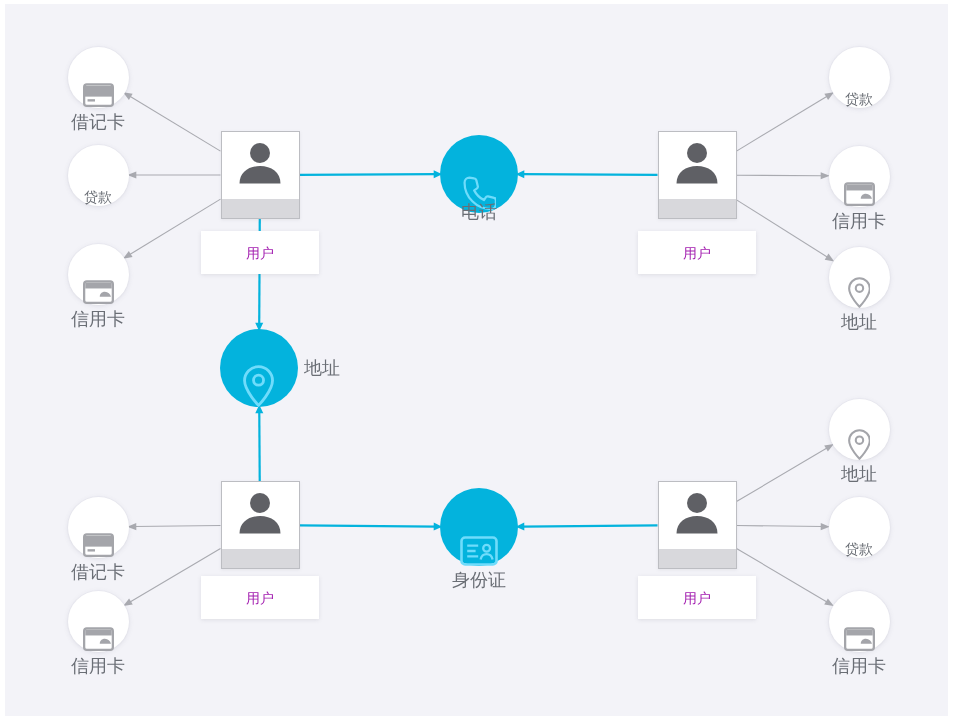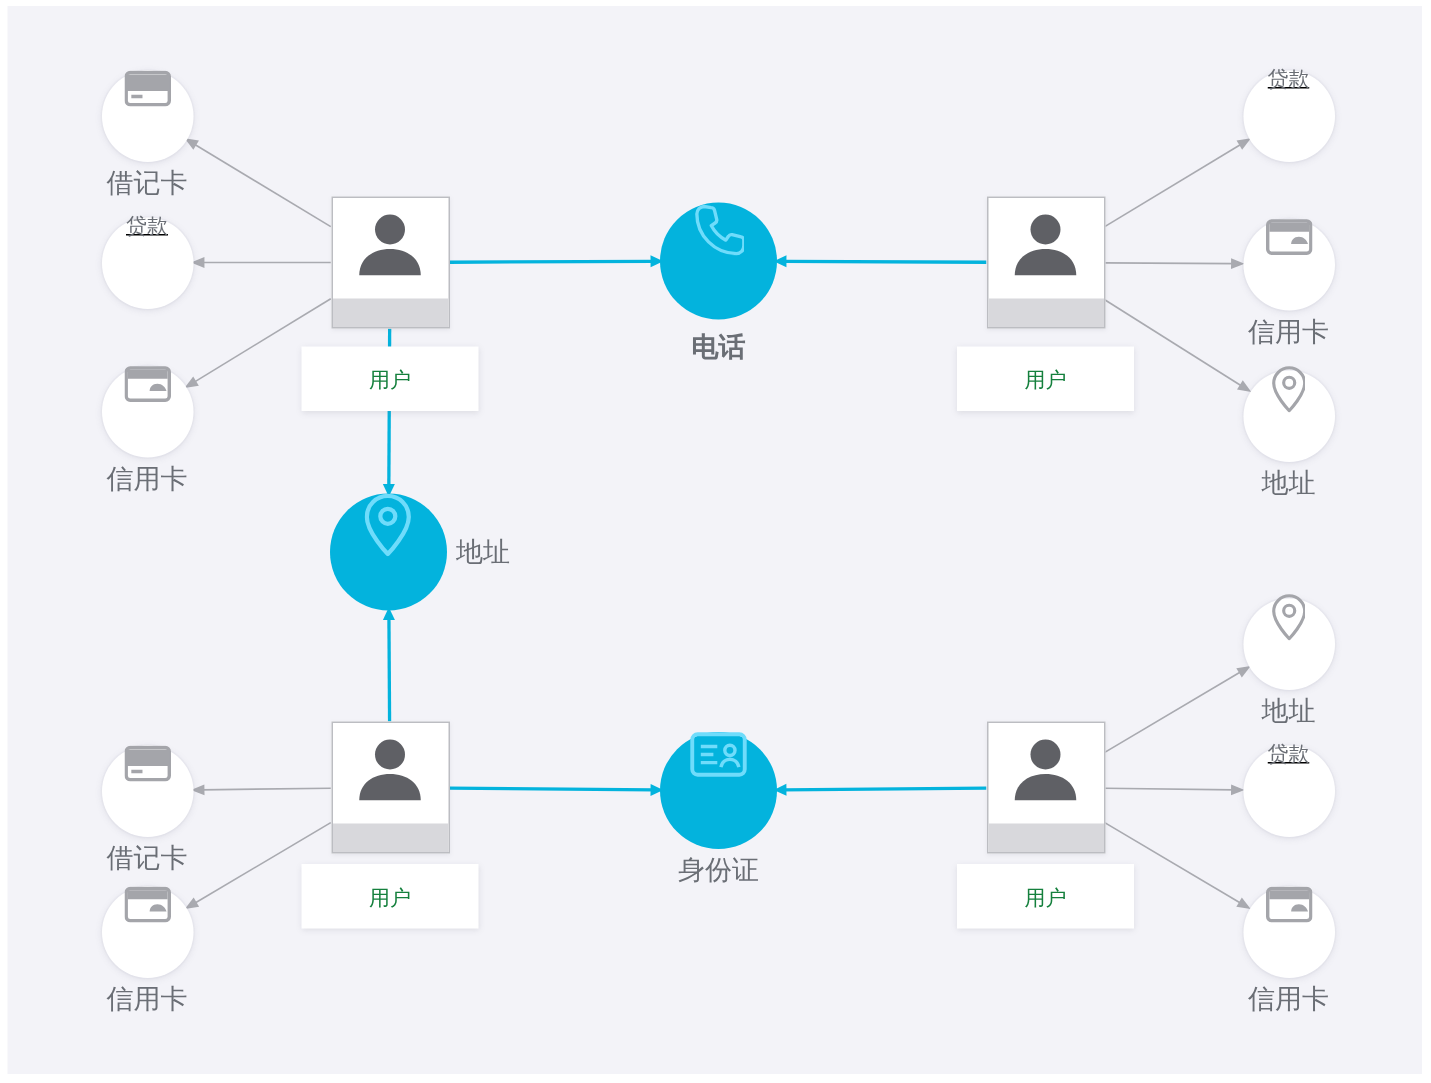--- a/index.html
+++ b/index.html
@@ -10,41 +10,41 @@
        text-rendering:geometricPrecision;}
   *{-webkit-font-smoothing:antialiased;}
   .nlabel,.ulabel,.circ .txt{transform:translateZ(0);}
   #canvas{position:absolute;left:5px;top:4px;width:943px;height:712px;
           background:#f3f3f8;overflow:hidden;}
   svg.edges{position:absolute;left:0;top:0;width:943px;height:712px;pointer-events:none;}
 
   
   .circ{position:absolute;border-radius:50%;background:#ffffff;
         box-shadow:0 1px 5px rgba(120,120,140,.16), 0 0 0 1px rgba(150,150,170,.05);
-        display:flex;align-items:flex-start;justify-content:center;text-decoration:underline;}
+        display:flex;align-items:flex-end;justify-content:center;}
   .circ.small{width:61px;height:61px;}
   .circ .ico{display:block;}
   .circ .txt{font-size:14px;line-height:14px;color:#6a6e75;letter-spacing:0;position:relative;top:-2px;}
 
   .blue{box-shadow:none;width:78px;height:78px;}
 
   .nlabel{position:absolute;font-size:18px;line-height:14px;color:#6a6e75;white-space:nowrap;
           text-align:center;letter-spacing:0;}
 
   
   .ubox{position:absolute;width:79px;height:88px;background:#ffffff;
         border:1px solid #c5c6cb;box-sizing:border-box;overflow:hidden;
         box-shadow:0 1px 3px rgba(120,120,140,.13);}
   .ubox .photo{position:absolute;left:0;top:10px;right:0;height:52px;background:transparent;
                display:flex;align-items:flex-start;justify-content:center;overflow:hidden;}
   .ubox .bar{position:absolute;left:0;right:0;bottom:0;height:19px;}
   .ulabel{position:absolute;width:118px;height:43px;background:#ffffff;
           box-shadow:0 1px 4px rgba(120,120,140,.18);
           display:flex;align-items:center;justify-content:center;
-          font-size:14px;line-height:14px;color:#15803d;letter-spacing:0;}
+          font-size:14px;line-height:14px;color:#a21caf;letter-spacing:0;}
 </style>
 </head>
 <body style="background: rgb(255, 255, 255);">
 
 <div id="canvas" style="background: rgb(243, 243, 248);">
   <svg class="edges" viewBox="0 0 943 712">
       <g>
         <line x1="215.50" y1="147.10" x2="124.06" y2="91.79" stroke="#a9aab0" stroke-width="1.1"></line>
         <polygon points="118.07,88.17 127.63,89.74 123.91,95.90" fill="#a9aab0"></polygon>
       </g>
@@ -147,21 +147,21 @@
                      <div class="bar" style="background:#d8d8dc"></div>
       </div>
       <div class="ulabel" style="left: 196px; top: 227px;">用户</div>
       <div class="circ blue" style="left: 435px; top: 131px; width: 78px; height: 78px; background: rgb(3, 179, 221);">
         <span style="display: block;">
           <svg class="ico" width="34.2" height="38" viewBox="0 0 32 35" fill="none">
         <path d="M7.0 2.2C4.5 2.2 2.4 4.3 2.4 6.9c0 13.5 11.2 24.7 24.7 24.7 2.5 0 4.6-2.1 4.6-4.7v-3.6c0-1-.7-1.9-1.6-2.1l-5.7-1.4c-.9-.2-1.8.2-2.3 1l-1.6 2.4c-3.9-2-7.1-5.2-9.1-9.1l2.4-1.6c.8-.5 1.2-1.4 1-2.3L13.4 4.5c-.3-1-1.1-1.6-2.1-1.6L7.0 2.2z" stroke="#6fdcfb" stroke-width="2.1" stroke-linejoin="round"></path>
       </svg>
         </span>
       </div>
-      <div class="nlabel" style="left: 424px; width: 100px; top: 220px; font-weight: bold;">电话</div>
+      <div class="nlabel" style="left: 424px; width: 100px; top: 201px;">电话</div>
       <div class="ubox" style="left: 652.5px; top: 127px; border-color: rgb(188, 189, 194);">
         <div class="photo">
           <svg class="ico" width="42" height="42" viewBox="0 0 42 42" fill="none">
         <circle cx="21" cy="11" r="10" fill="#5f6065"></circle>
         <path d="M0.5 41.5c0-11.3 9.2-17.5 20.5-17.5s20.5 6.2 20.5 17.5z" fill="#5f6065"></path>
       </svg>
         </div>
                      <div class="bar" style="background:#d8d8dc"></div>
       </div>
       <div class="ulabel" style="left: 633px; top: 227px;">用户</div>

